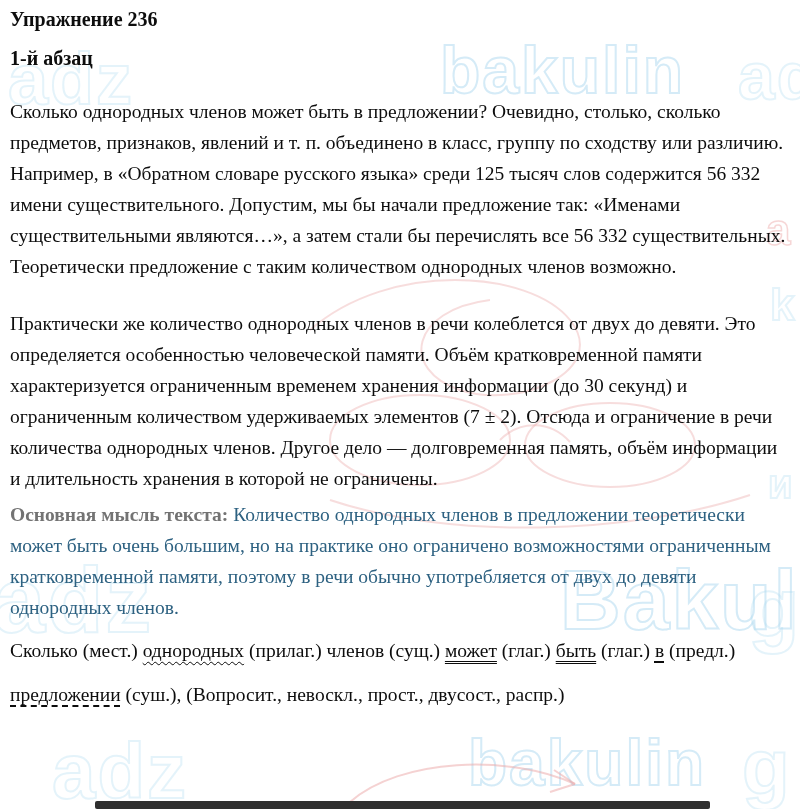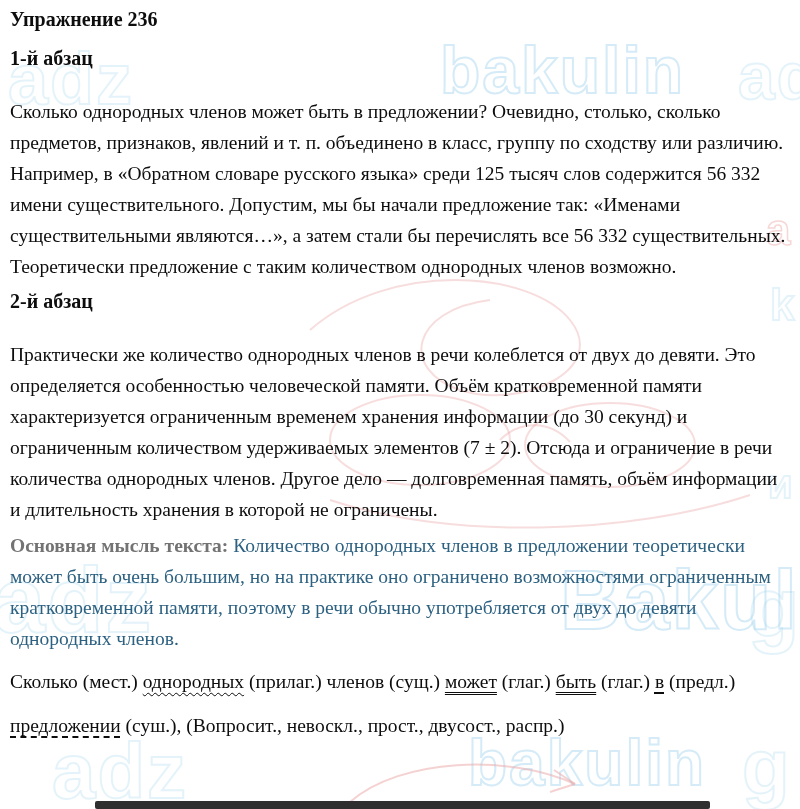--- a/index.html
+++ b/index.html
@@ -93,20 +93,19 @@
     <g fill="none" stroke="rgba(235,165,165,0.5)" stroke-width="2">
       <path d="M10,52 C60,8 170,4 235,34"></path>
       <path d="M235,34 L214,20 M235,34 L210,42"></path>
     </g>
   </svg>
 
   <div class="content">
     <div class="h-bold title">Упражнение 236</div>
     <div class="h-bold abzac-1">1-й абзац</div>
     <p class="body-par">Сколько однородных членов может быть в предложении? Очевидно, столько, сколько предметов, признаков, явлений и т. п. объединено в класс, группу по сходству или различию. Например, в «Обратном словаре русского языка» среди 125 тысяч слов содержится 56 332 имени существительного. Допустим, мы бы начали предложение так: «Именами существительными являются…», а затем стали бы перечислять все 56 332 существительных. Теоретически предложение с таким количеством однородных членов возможно.</p>
-    <div class="h-bold abzac-2">2-й абзац</div>
     <p class="body-par">Практически же количество однородных членов в речи колеблется от двух до девяти. Это определяется особенностью человеческой памяти. Объём кратковременной памяти характеризуется ограниченным временем хранения информации (до 30 секунд) и ограниченным количеством удерживаемых элементов (7 ± 2). Отсюда и ограничение в речи количества однородных членов. Другое дело — долговременная память, объём информации и длительность хранения в которой не ограничены.</p>
     <p class="main-idea"><span class="label">Основная мысль текста:</span><span> Количество однородных членов в предложении теоретически может быть очень большим, но на практике оно ограничено возможностями ограниченным кратковременной памяти, поэтому в речи обычно употребляется от двух до девяти однородных членов.</span></p>
     <p class="analysis"><span class="u-solid">Сколько</span><span> (мест.) </span><span class="u-wavy">однородных</span><span> (прилаг.) </span><span class="u-solid">членов</span><span> (сущ.) </span><span class="u-double">может</span><span> (глаг.) </span><span class="u-double">быть</span><span> (глаг.) </span><span class="u-dashed">в</span><span> (предл.) </span><span class="u-dashed">предложении</span><span> (суш.), (Вопросит., невоскл., прост., двусост., распр.)</span></p>
   </div>
 
   <div class="bottom-bar"></div>
 </div>
 
 </body></html>

